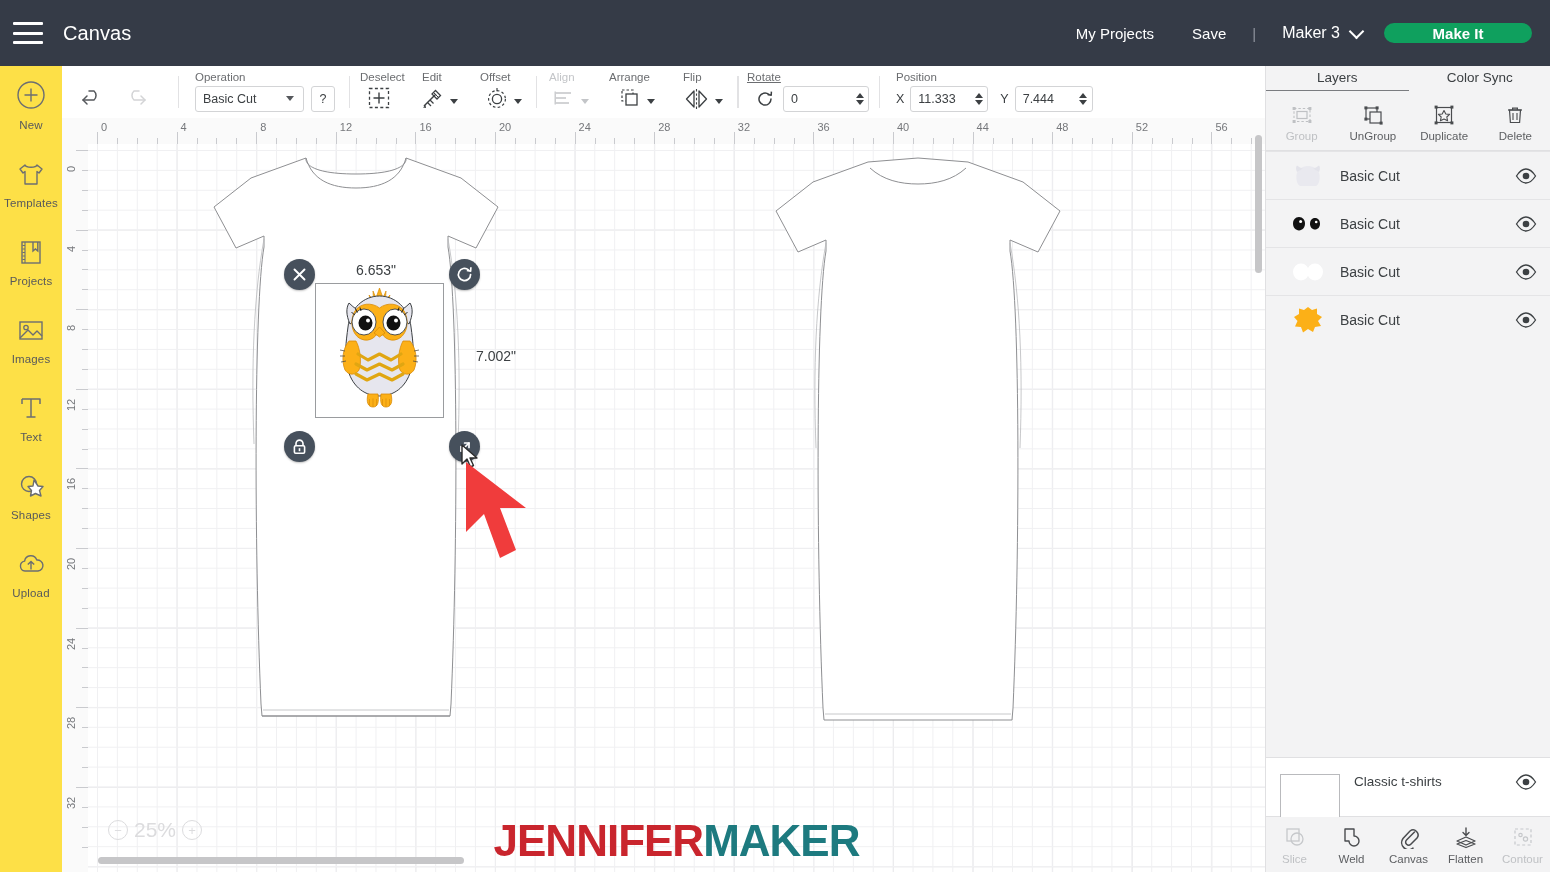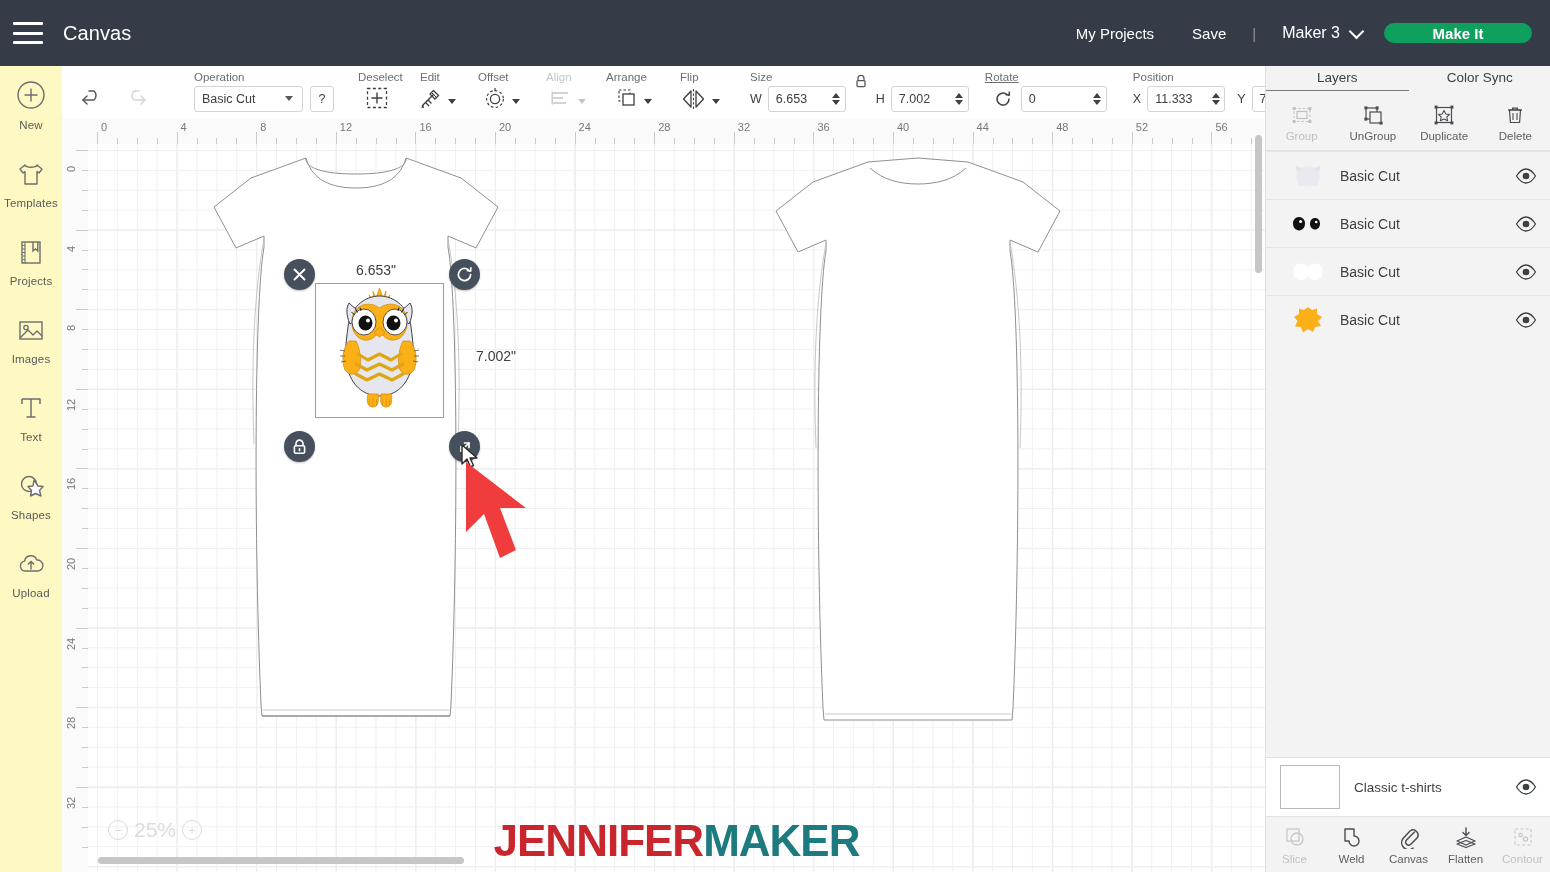--- a/index.html
+++ b/index.html
@@ -36,21 +36,21 @@
   }
   .makeit{
     background:#0fa05e;color:#fff;border:none;border-radius:20px;
     width:148px;height:20px;font-size:15px;font-weight:bold;cursor:pointer;
     font-family:inherit;
   }
 
   
   .rail{
     position:absolute;left:0;top:66px;width:62px;height:806px;
-    background:#fef9c3;border-right:1px solid #dadade;
+    background:#fde047;border-right:1px solid #dadade;
   }
   .rail-item{
     width:62px;height:78px;display:flex;flex-direction:column;
     align-items:center;justify-content:center;cursor:pointer;
   }
   .rail-icon{width:34px;height:34px;display:block;}
   .rail-label{font-size:11.5px;color:#58595b;margin-top:5px;letter-spacing:.15px;}
 
   
   .toolbar{
@@ -192,21 +192,21 @@
   .grp-name{font-size:15px;color:#222;flex:1;overflow:hidden;white-space:nowrap;}
   .layer-row{
     display:flex;align-items:center;height:47px;padding-left:22px;padding-right:14px;
     border-top:1px solid #e4e4e6;background:#f3f3f4;cursor:pointer;
   }
   .thumb{width:40px;height:28px;display:flex;align-items:center;justify-content:center;}
   .layer-name{font-size:14px;color:#3c4043;margin-left:12px;flex:1;}
   .eye{cursor:pointer;}
   .tpl-row{
     position:absolute;left:0;bottom:55px;width:285px;height:60px;
-    display:flex;align-items:center;padding:0 14px;box-sizing:border-box;
+    display:flex;padding:16px 14px;box-sizing:border-box;
     background:#fff;border-top:1px solid #e0e0e2;border-bottom:1px solid #e0e0e2;
   }
   .tpl-sw{width:58px;height:42px;border:1px solid #b9babd;background:#fff;}
   .tpl-name{font-size:13.5px;color:#3c4043;margin-left:14px;flex:1;}
   .rbottom{
     position:absolute;left:0;bottom:0;width:285px;height:55px;
     background:#f3f3f4;display:flex;align-items:center;
   }
   .rb-item{flex:1;display:flex;flex-direction:column;align-items:center;justify-content:center;cursor:pointer;}
   .rb-lbl{font-size:11.5px;color:#5c5e61;margin-top:4px;}
@@ -396,46 +396,20 @@
         <svg width="28" height="26" viewBox="0 0 28 26">
           <path d="M11 6 L3.5 14 L11 22 Z" fill="none" stroke="#3c4043" stroke-width="1.3" stroke-linejoin="round"></path>
           <path d="M16 6 L23.5 14 L16 22 Z" fill="none" stroke="#3c4043" stroke-width="1.3" stroke-linejoin="round"></path>
           <path d="M13.5 4 v20" stroke="#3c4043" stroke-width="1.1" stroke-dasharray="2.4 2"></path>
         </svg>
         <span class="caret-sm"></span>
       </div>
     </div>
     <div class="tb-divider"></div>
 
-    <div class="tb-group" style="padding:0 8px 0 16px;">
-      <div class="tb-title" style="left:16px;">Size</div>
-      <div class="axis-lbl" style="margin-left:0;">W</div>
-      <div class="num-field">
-        <input style="width: 52px;" value="6.653">
-        <span class="spin">
-            <i class="up"></i>
-            <i class="dn"></i>
-          </span>
-      </div>
-
-      <div style="position:relative;width:30px;height:52px;">
-        <svg style="position:absolute;left:6px;top:6px;" width="18" height="18" viewBox="0 0 18 18">
-          <path d="M6 9 V6.4 a3 3 0 0 1 6 0 V9" fill="none" stroke="#55585c" stroke-width="1.3"></path>
-          <rect x="5" y="8.6" width="8" height="6" rx="1" fill="none" stroke="#55585c" stroke-width="1.3"></rect>
-        </svg>
-      </div>
-      <div class="axis-lbl" style="margin-left:0;">H</div>
-      <div class="num-field">
-        <input style="width: 52px;" value="7.002">
-        <span class="spin">
-            <i class="up"></i>
-            <i class="dn"></i>
-          </span>
-      </div>
-    </div>
     <div class="tb-divider"></div>
 
     <div class="tb-group" style="padding:0 10px 0 16px;">
       <div class="tb-title" style="left:8px;text-decoration:underline;">Rotate</div>
       <svg style="margin-top:14px;margin-right:8px;" width="20" height="20" viewBox="0 0 20 20">
         <path d="M16 10 a6 6 0 1 1 -2.2 -4.6" fill="none" stroke="#3c4043" stroke-width="1.5" stroke-linecap="round"></path>
         <path d="M16.4 2.6 L16.2 6.2 L12.6 5.6" fill="none" stroke="#3c4043" stroke-width="1.5" stroke-linejoin="round"></path>
       </svg>
       <div class="num-field">
         <input style="width: 60px;" value="0">

